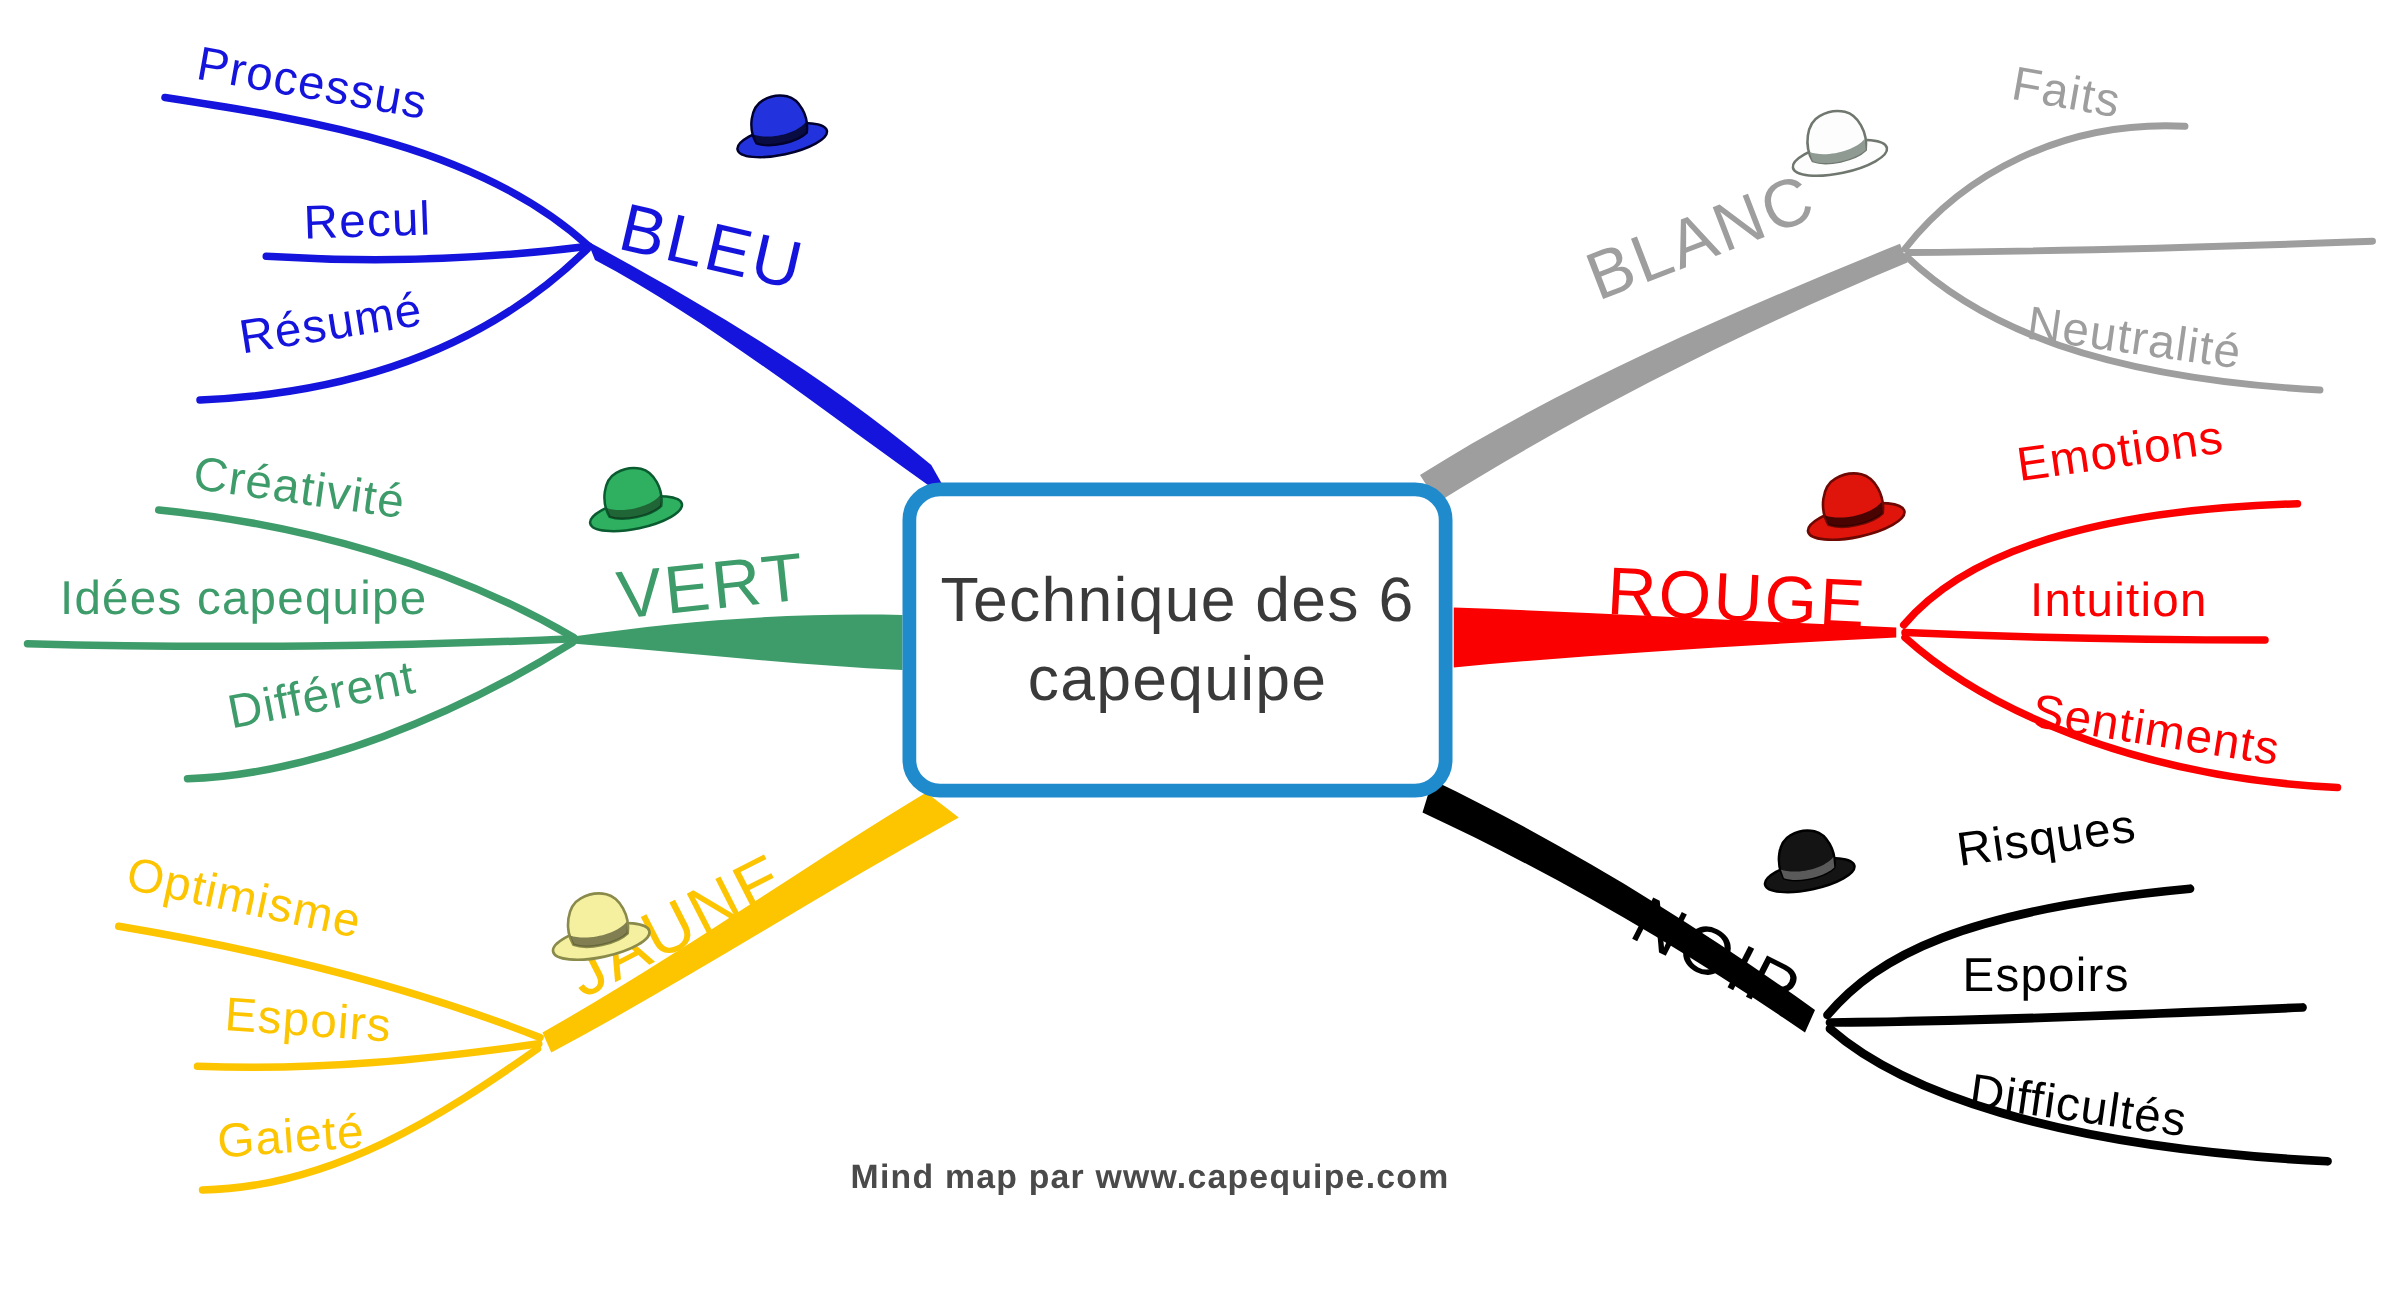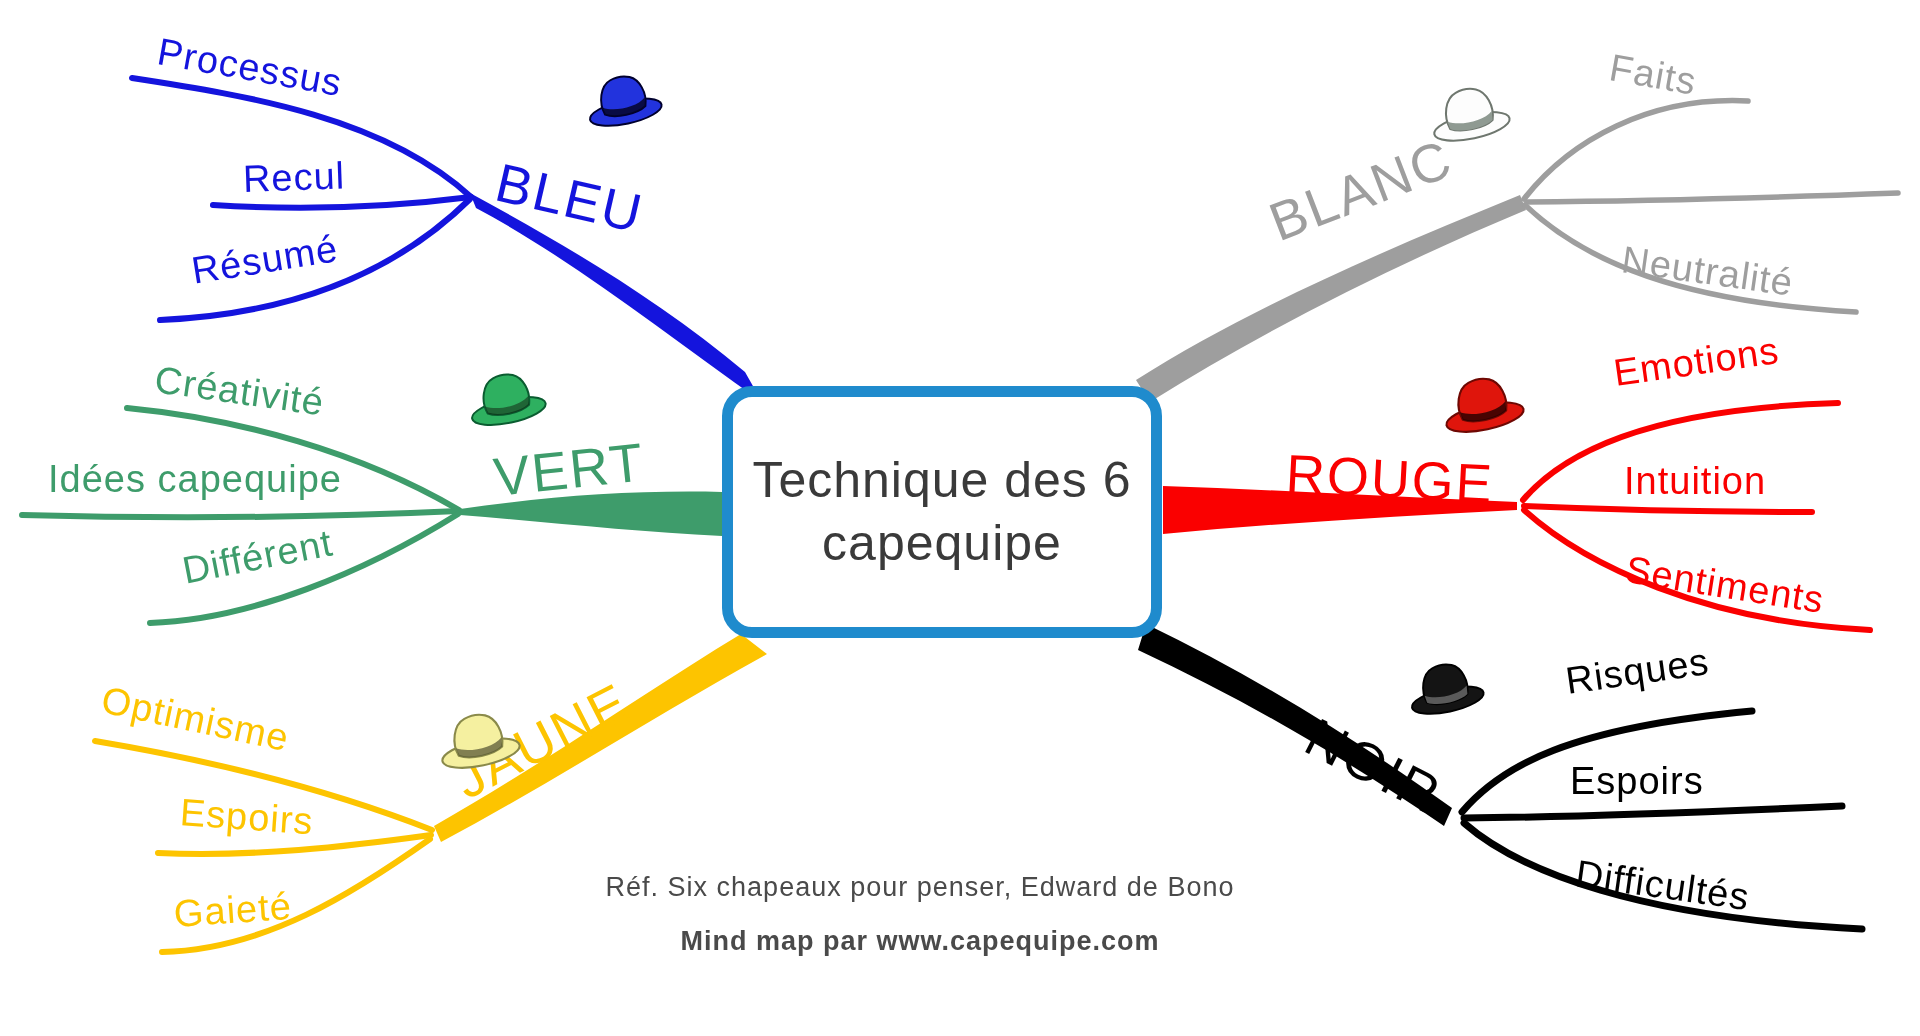--- a/index.html
+++ b/index.html
@@ -150,16 +150,15 @@
   <div class="lbl big c-jaune" style="left:458px; top:752px; --rot:-27deg">JAUNE</div>
   <div class="lbl c-jaune" style="left:102px; top:678px; --rot:12deg">Optimisme</div>
   <div class="lbl c-jaune" style="left:180px; top:791px; --rot:4deg">Espoirs</div>
   <div class="lbl c-jaune" style="left:174px; top:893px; --rot:-4deg">Gaieté</div>
 
   <div class="lbl big c-noir" style="left:1310px; top:702px; --rot:27deg">NOIR</div>
   <div class="lbl c-noir" style="left:1566px; top:660px; --rot:-8deg">Risques</div>
   <div class="lbl c-noir" style="left:1570px; top:760px; --rot:0deg">Espoirs</div>
   <div class="lbl c-noir" style="left:1576px; top:852px; --rot:8deg">Difficultés</div>
 
-  <div class="footer footer-1">Réf. Six chapeaux pour penser, Edward de Bono</div>
   <div class="footer footer-2">Mind map par www.capequipe.com</div>
 
 </div>
 
 </body></html>

